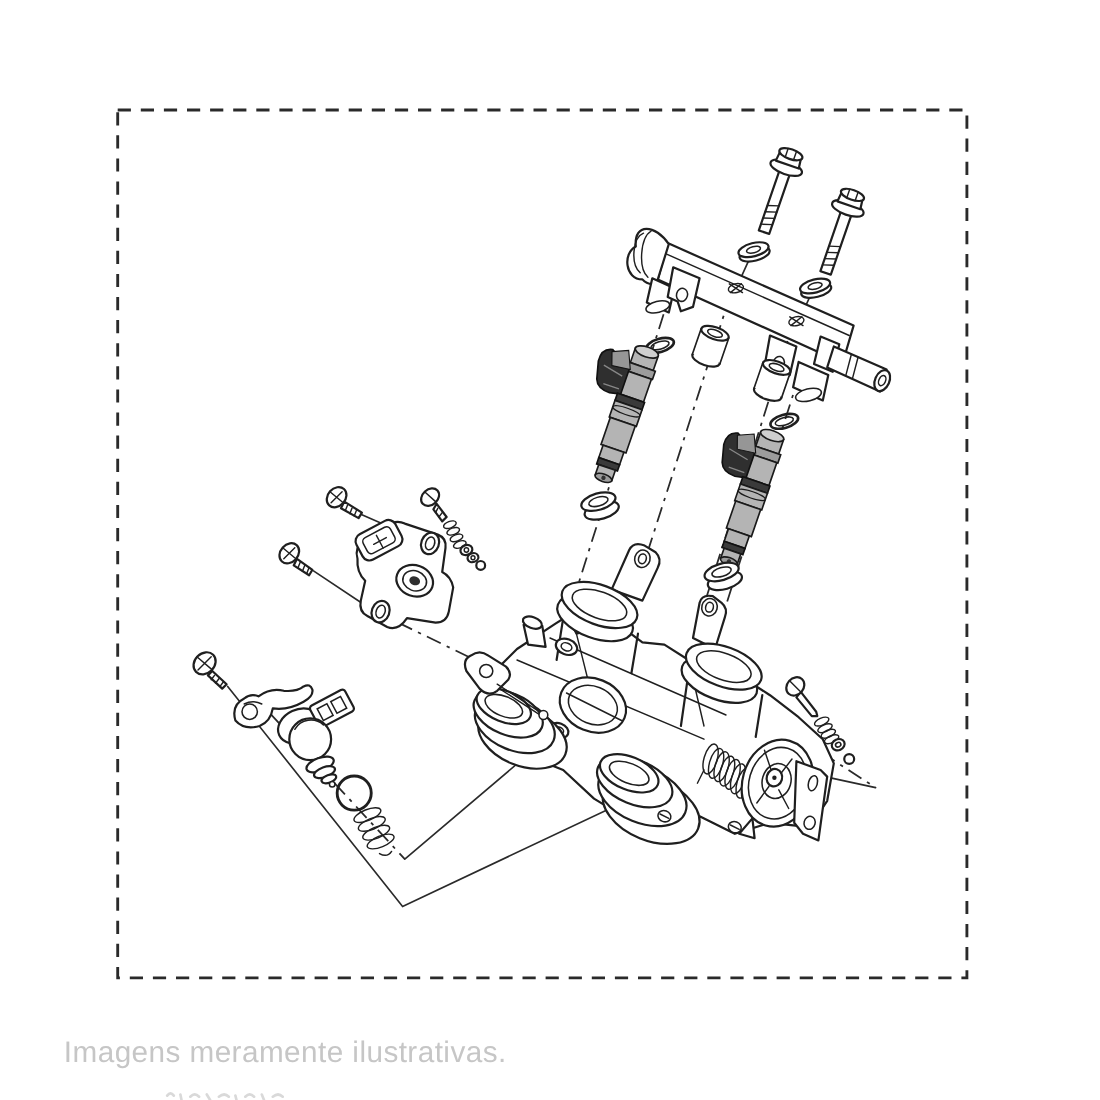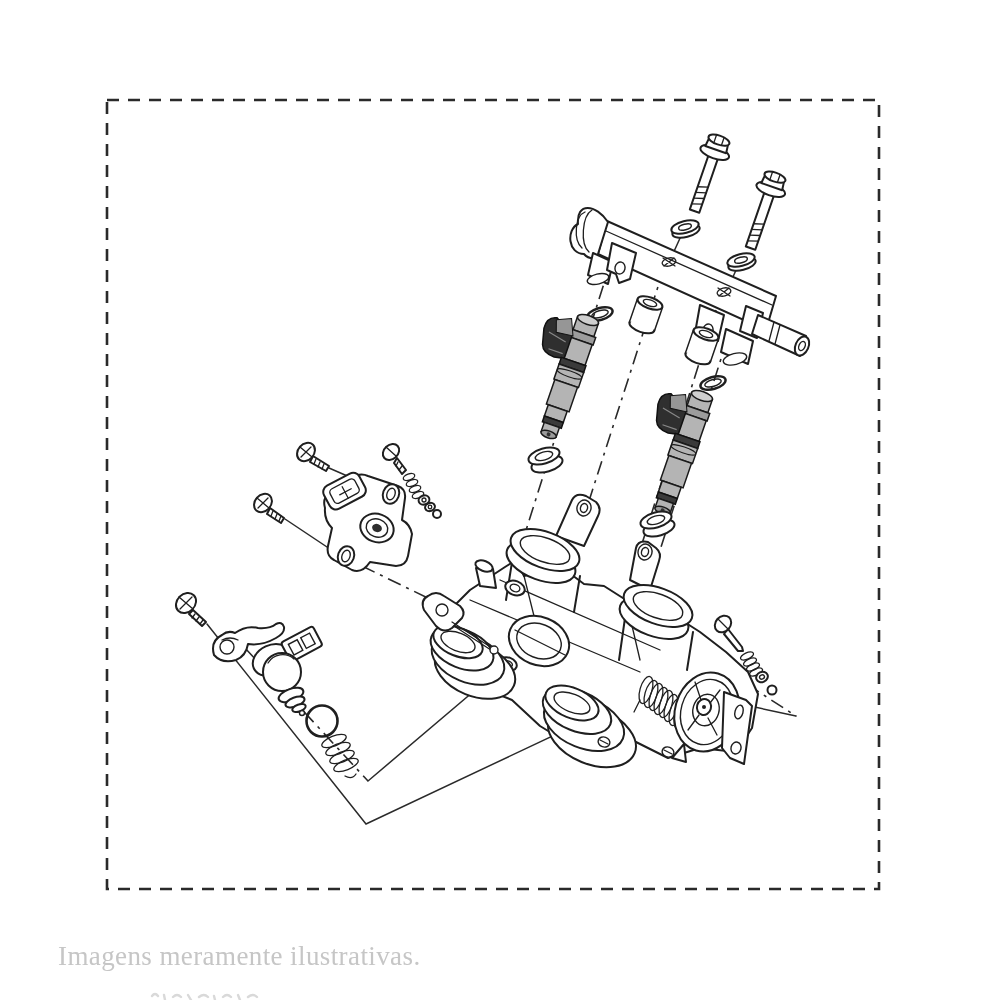--- a/index.html
+++ b/index.html
@@ -5,21 +5,21 @@
   html,body{margin:0;padding:0;}
   body{
     width:1000px;height:1000px;background:#ffffff;overflow:hidden;
     font-family:"Liberation Sans", sans-serif;position:relative;
   }
   #stage{position:absolute;left:0;top:0;width:1000px;height:1000px;}
   svg{display:block;}
   .caption{
     position:absolute;left:58px;top:941px;
     font-size:27px;letter-spacing:.4px;color:#c6c6c6;
-    font-family:Liberation Serif, serif;
+    font-family:Liberation Sans, sans-serif;
   }
   
   .ln{stroke:#1f1f1f;stroke-width:2;fill:none;stroke-linecap:round;stroke-linejoin:round;}
   .lnthin{stroke:#1f1f1f;stroke-width:1.3;fill:none;stroke-linecap:round;}
   .fw{stroke:#1f1f1f;stroke-width:2;fill:#ffffff;stroke-linejoin:round;}
   .fwthin{stroke:#1f1f1f;stroke-width:1.4;fill:#ffffff;}
   .axis{stroke:#2a2a2a;stroke-width:1.6;fill:none;stroke-dasharray:14 6 3 6;}
   .leader{stroke:#2a2a2a;stroke-width:1.5;fill:none;stroke-linecap:round;}
   .gray{fill:#b4b4b4;stroke:#1a1a1a;stroke-width:1.5;}
   .graylight{fill:#cfcfcf;stroke:#1a1a1a;stroke-width:1.5;}

